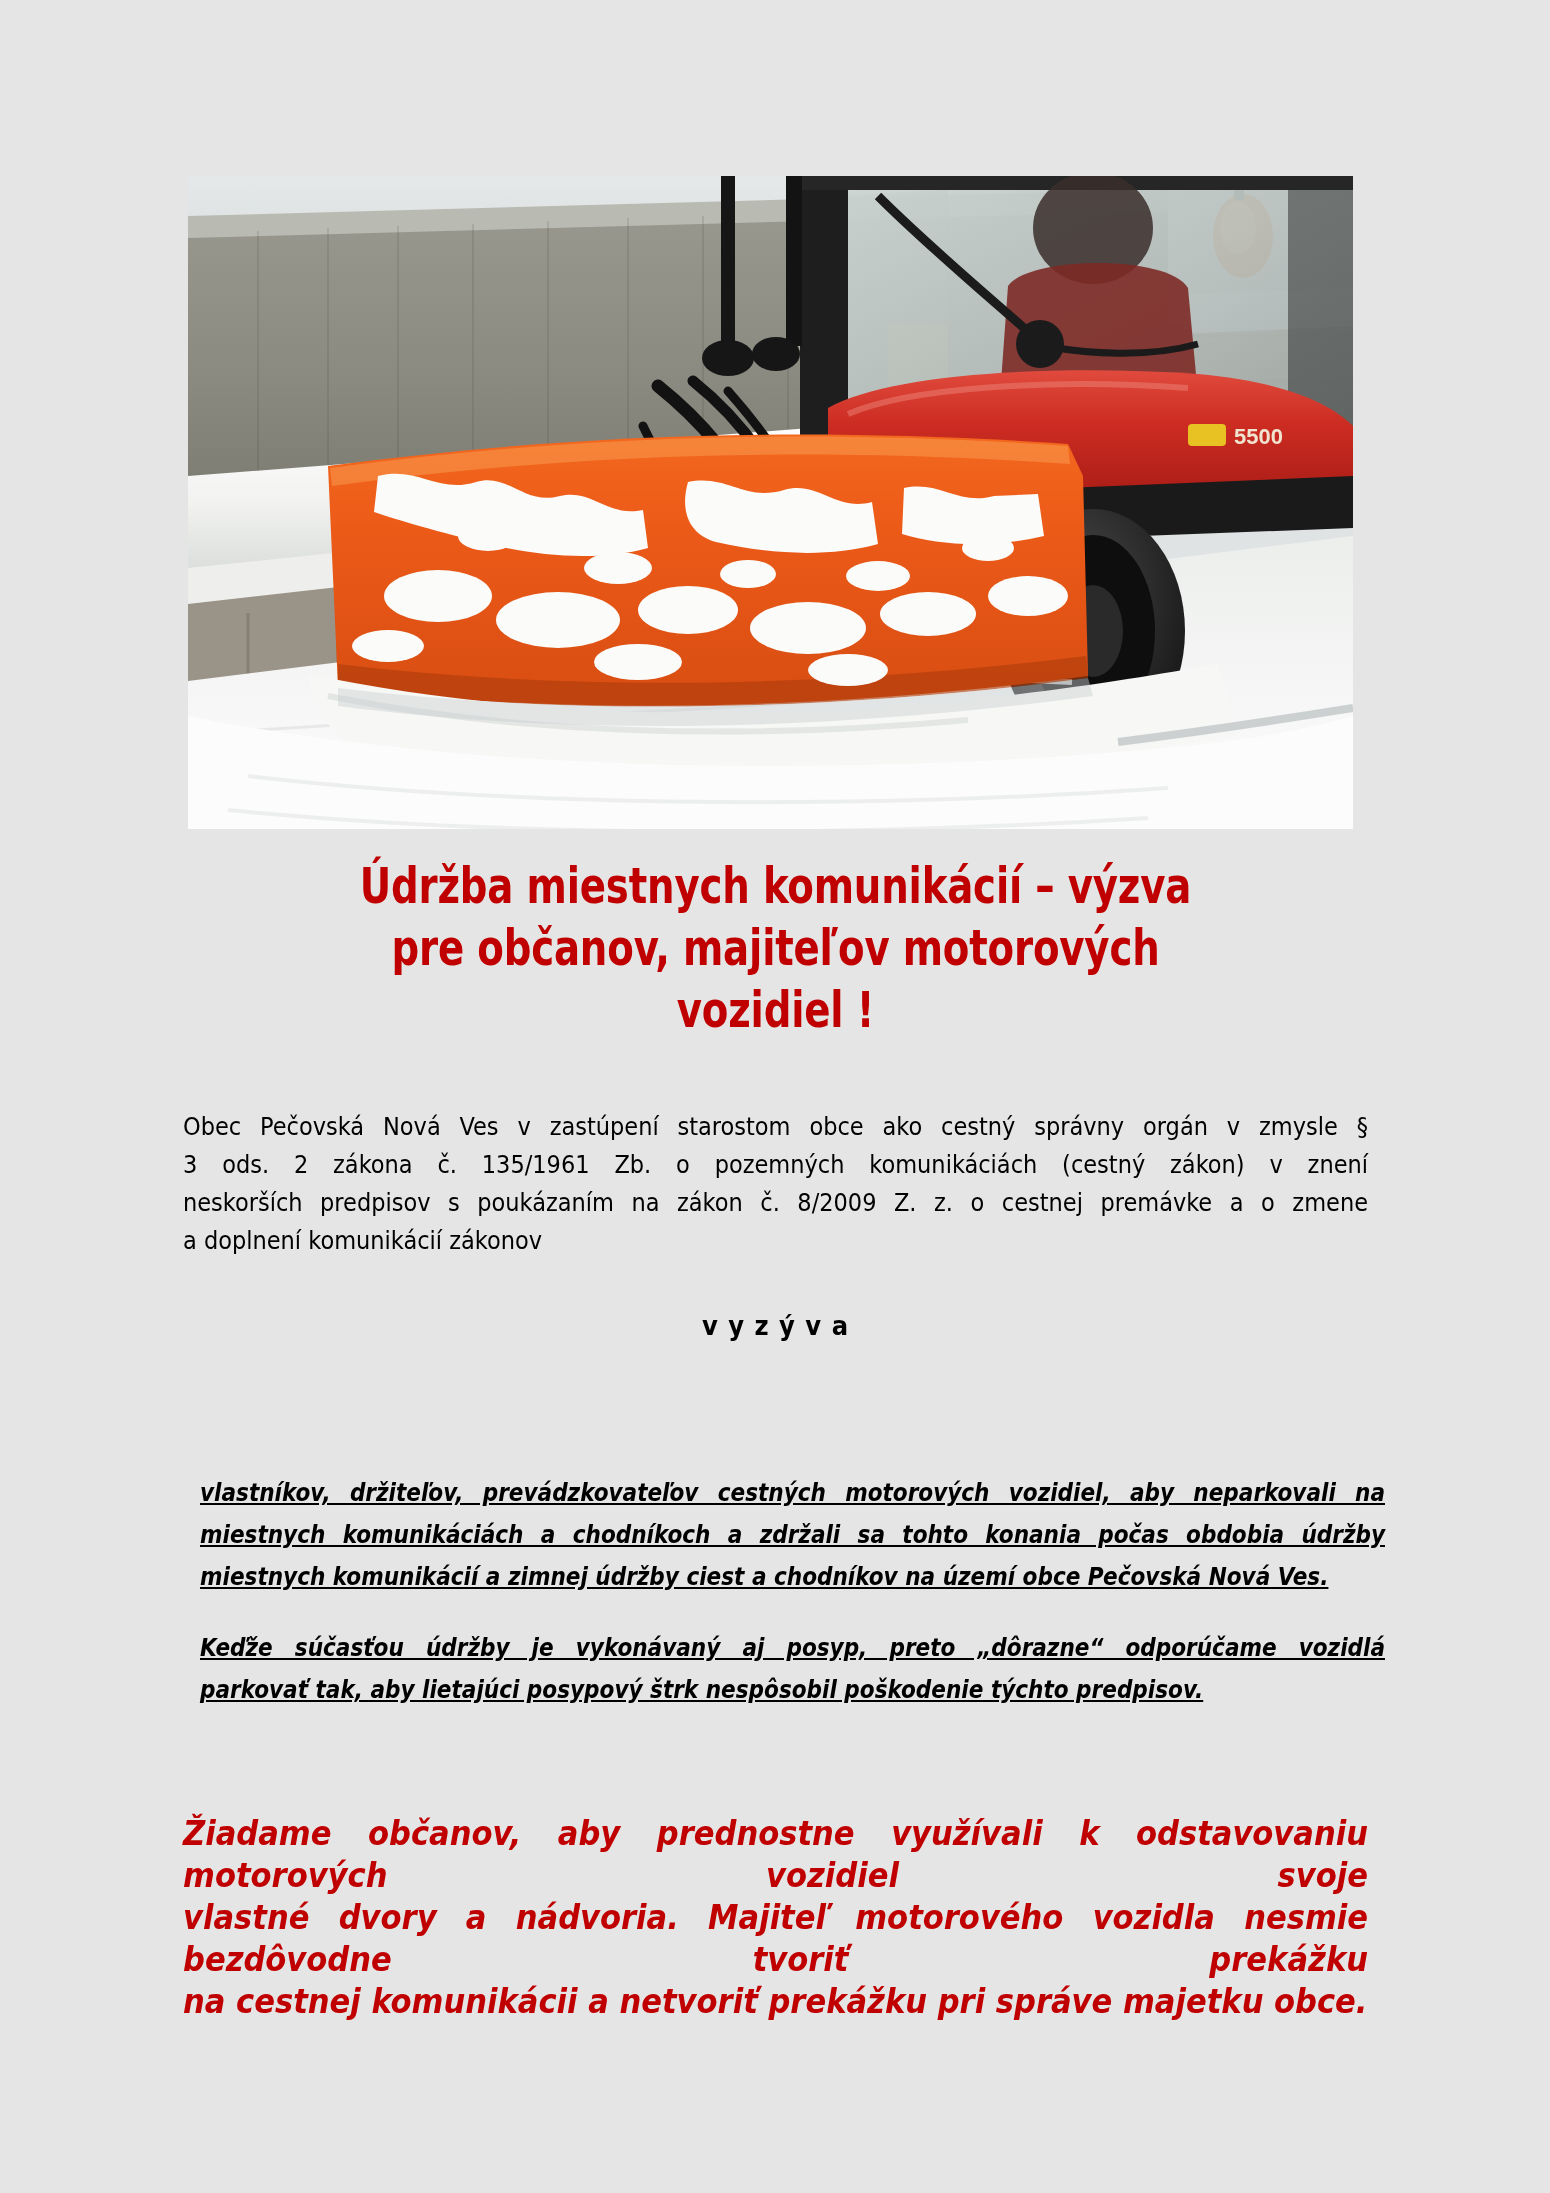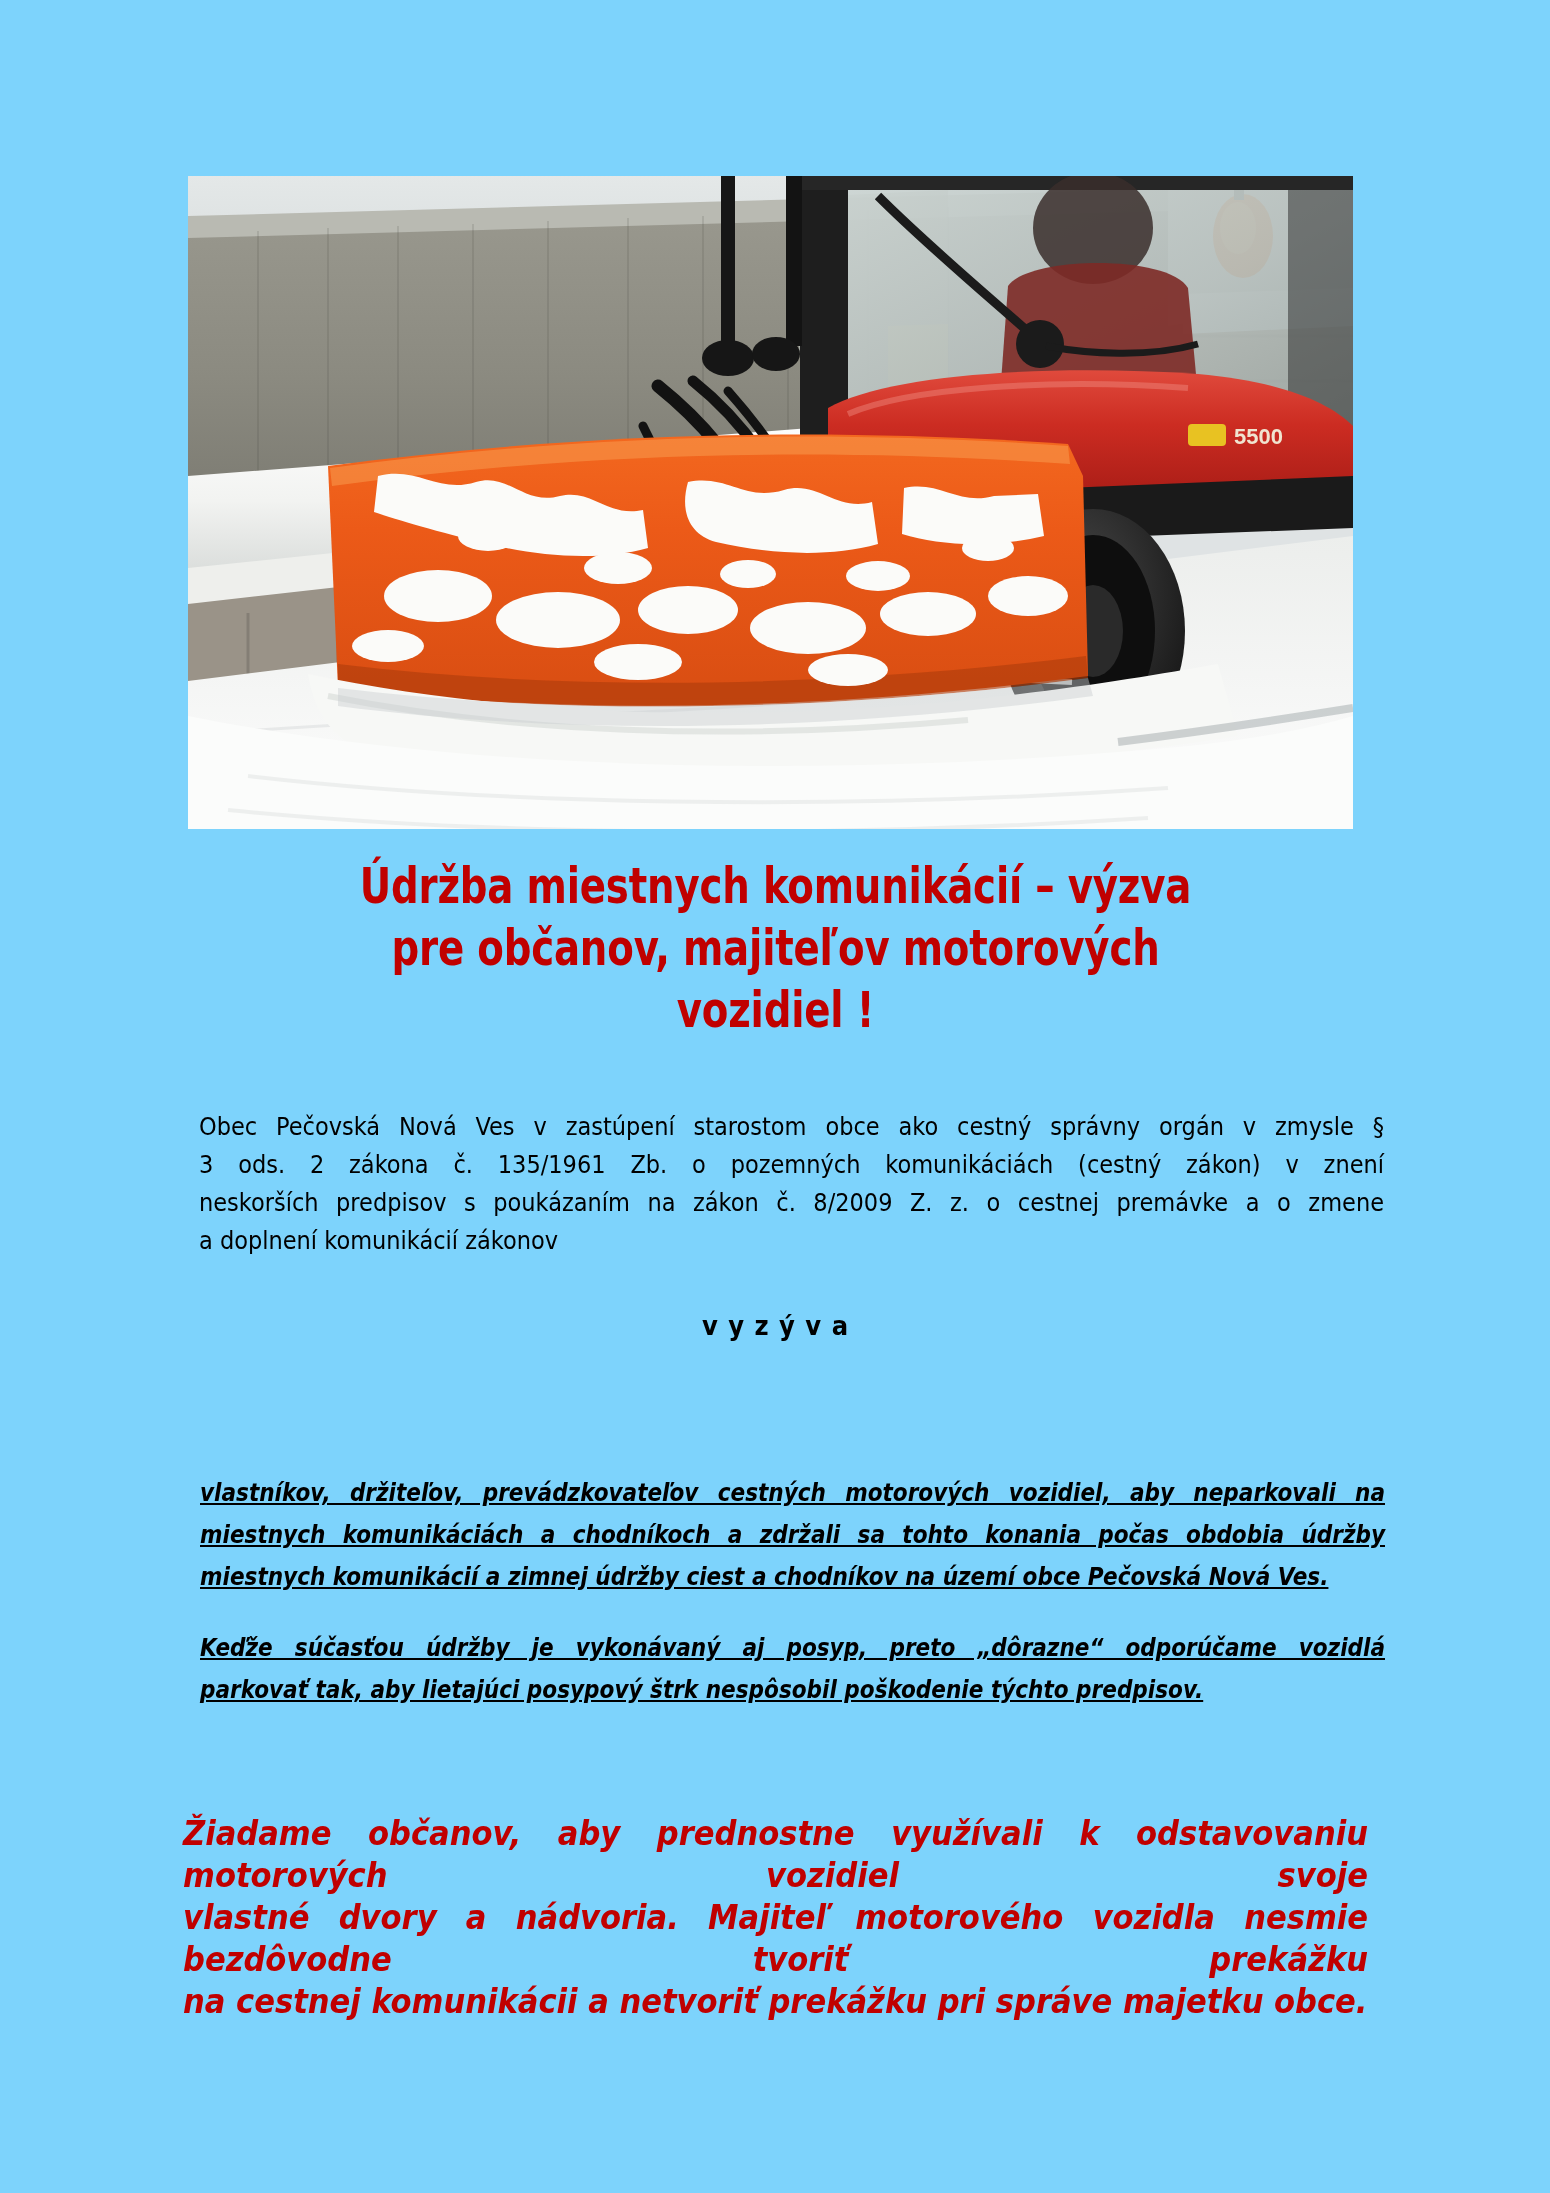--- a/index.html
+++ b/index.html
@@ -10,21 +10,21 @@
   body {
     width: 1550px;
     height: 2193px;
     font-family: "Liberation Sans", sans-serif;
     -webkit-font-smoothing: antialiased;
   }
   .page {
     position: relative;
     width: 1550px;
     height: 2193px;
-    background: #7dd3fc;
+    background: #e5e5e5;
     overflow: hidden;
   }
 
   
   .photo-wrap {
     position: absolute;
     left: 188px;
     top: 176px;
     width: 1165px;
     height: 653px;
@@ -54,21 +54,20 @@
   
   .body-block {
     position: absolute;
     left: 183px;
     width: 1185px;
     font-family: "Liberation Sans Narrow", "DejaVu Sans Condensed", "Liberation Sans", sans-serif;
     font-size: 25px;
     line-height: 38px;
     color: #000000;
     text-align: justify;
-    margin-left: 16px;
   }
   .p-intro { top: 1108px; }
   .p-intro p { margin: 0; }
   .p-intro .lastline { text-align: left; }
 
   .vyzyva {
     position: absolute;
     left: 183px;
     top: 1310px;
     width: 1185px;

